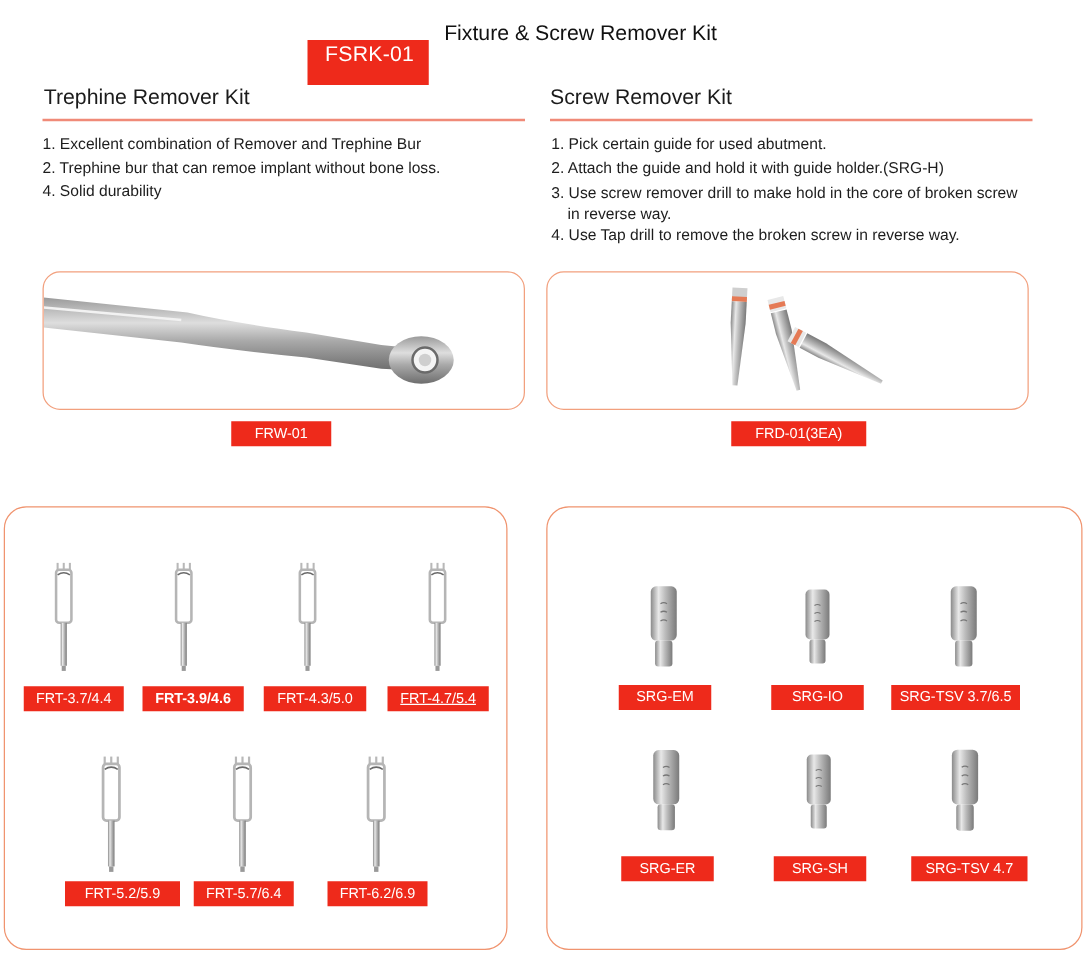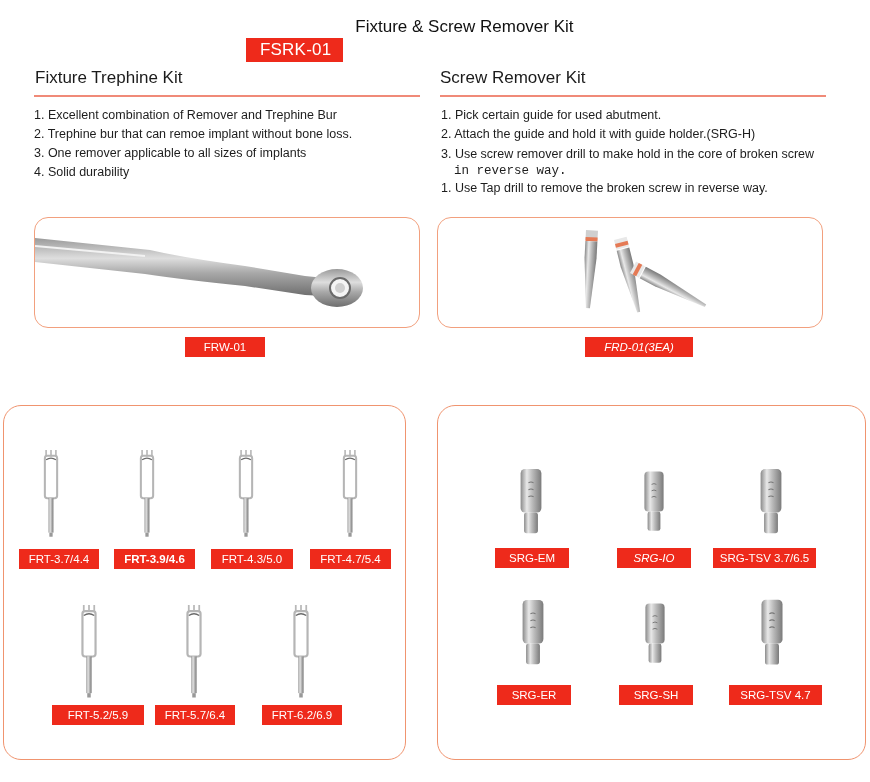--- a/index.html
+++ b/index.html
@@ -1,20 +1,20 @@
 <!DOCTYPE html>
 <html><head>
 <meta charset="utf-8">
 <style>
   * { box-sizing: border-box; margin: 0; padding: 0; }
   html, body { width: 870px; height: 782px; background: #ffffff; overflow: hidden; }
   body { position: relative; font-family: "Liberation Sans", "DejaVu Sans", sans-serif; color: #1a1a1a; }
 
   .title-wrap { position: absolute; left: 246px; top: 14px; height: 26px; display: flex; align-items: center; }
-  .code-badge { background: #ee2a1b; color: #fff; font-size: 17px; height: 24px; line-height: 24px; padding: 0 12px 0 14px; letter-spacing: 0.2px; margin-top: 45px; }
+  .code-badge { background: #ee2a1b; color: #fff; font-size: 17px; height: 36px; line-height: 24px; padding: 0 12px 0 14px; letter-spacing: 0.2px; margin-top: 45px; }
   .title-text { font-size: 17px; color: #111; margin-left: 12px; }
 
   .section-head { position: absolute; top: 68px; font-size: 17px; color: #1b1b1b; }
   .section-rule { position: absolute; top: 95px; height: 2px; background: #f08a78; }
 
   .features { position: absolute; list-style: none; font-size: 12.5px; color: #1d1d1d; }
   .features li { line-height: 19px; }
   .features li .cont { display: block; padding-left: 13px; }
 
   .photo-box { position: absolute; border: 1.5px solid #f2a07e; border-radius: 14px; background: #fff; overflow: hidden; }
@@ -57,39 +57,38 @@
       <rect x="7" y="52" width="16" height="24" rx="3" fill="url(#metalH)"></rect>
     </symbol>
   </defs>
 </svg>
 
 <div class="title-wrap">
   <span class="code-badge">FSRK-01</span>
   <span class="title-text">Fixture &amp; Screw Remover Kit</span>
 </div>
 
-<div class="section-head" style="left:35px;">Fixture Trephine Kit</div>
+<div class="section-head" style="left:35px;">Trephine Remover Kit</div>
 <div class="section-rule" style="left:34px; width:386px;"></div>
 <ul class="features" style="left:34px; top:106px;">
   <li>1. Excellent combination of Remover and Trephine Bur</li>
   <li>2. Trephine bur that can remoe implant without bone loss.</li>
-  <li>3. One remover applicable to all sizes of implants</li>
   <li>4. Solid durability</li>
 </ul>
 
 <div class="section-head" style="left:440px;">Screw Remover Kit</div>
 <div class="section-rule" style="left:440px; width:386px;"></div>
 <ul class="features" style="left:441px; top:106px;">
   <li>1. Pick certain guide for used abutment.</li>
   <li>2. Attach the guide and hold it with guide holder.(SRG-H)</li>
   <li style="line-height:17px;margin-top:2px;">3. Use screw remover drill to make hold in the core of broken screw</li>
-  <li style="line-height:16px;font-family:Liberation Mono, monospace;">
+  <li style="line-height:16px;">
       <span class="cont">in reverse way.</span>
     </li>
-  <li>1. Use Tap drill to remove the broken screw in reverse way.</li>
+  <li>4. Use Tap drill to remove the broken screw in reverse way.</li>
 </ul>
 
 <div class="photo-box" style="left:34px; top:217px; width:386px; height:111px;">
   <svg width="386" height="111" viewBox="0 0 386 111">
     <path d="M0 20 L115 32 Q150 40 210 48 L270 58 L290 60 L290 78 L270 77 L210 68 Q150 62 110 56 L0 44 Z" fill="url(#metalV)"></path>
     <path d="M0 28 L110 38" stroke="#f2f2f2" stroke-width="2"></path>
     <ellipse cx="302" cy="70" rx="26" ry="19" fill="url(#metalV)"></ellipse>
     <circle cx="305" cy="70" r="10" fill="#f4f4f4" stroke="#6a6a6a" stroke-width="2"></circle>
     <circle cx="305" cy="70" r="5" fill="#cfcfcf"></circle>
   </svg>
@@ -108,21 +107,21 @@
       <rect x="0" y="4" width="13" height="4" fill="#e57a55"></rect>
       <path d="M0 11 L13 11 L13 28 L8 76 L5 76 L0 28 Z" fill="url(#metalH)"></path>
     </g>
     <g transform="translate(192,55) rotate(-62)">
       <rect x="0" y="0" width="13" height="10" fill="#e8e8e8"></rect>
       <rect x="0" y="3" width="13" height="4" fill="#e57a55"></rect>
       <path d="M0 11 L13 11 L13 28 L8 82 L5 82 L0 28 Z" fill="url(#metalH)"></path>
     </g>
   </svg>
 </div>
-<div class="red-tag" style="left:585px; top:337px; width:108px;font-style:italic;">FRD-01(3EA)</div>
+<div class="red-tag" style="left:585px; top:337px; width:108px;">FRD-01(3EA)</div>
 
 <div class="big-box" style="left:3px; top:405px; width:403px; height:355px;"></div>
 
 <svg style="position:absolute; left:41px; top:450px;" width="20" height="90">
     <use href="#trephine"></use>
   </svg>
 <div class="red-tag" style="left:19px; top:549px; width:80px;">FRT-3.7/4.4</div>
 
 <svg style="position:absolute; left:137px; top:450px;" width="20" height="90">
     <use href="#trephine"></use>
@@ -130,21 +129,21 @@
 <div class="red-tag" style="left:114px; top:549px; width:81px;font-weight:bold;">FRT-3.9/4.6</div>
 
 <svg style="position:absolute; left:236px; top:450px;" width="20" height="90">
     <use href="#trephine"></use>
   </svg>
 <div class="red-tag" style="left:211px; top:549px; width:82px;">FRT-4.3/5.0</div>
 
 <svg style="position:absolute; left:340px; top:450px;" width="20" height="90">
     <use href="#trephine"></use>
   </svg>
-<div class="red-tag" style="left:310px; top:549px; width:81px;">FRT-4.7/5.4</div>
+<div class="red-tag" style="left:310px; top:549px; width:81px;text-decoration:underline;">FRT-4.7/5.4</div>
 
 <svg style="position:absolute; left:78px; top:605px;" width="22" height="96">
     <use href="#trephine"></use>
   </svg>
 <div class="red-tag" style="left:52px; top:705px; width:92px;">FRT-5.2/5.9</div>
 
 <svg style="position:absolute; left:183px; top:605px;" width="22" height="96">
     <use href="#trephine"></use>
   </svg>
 <div class="red-tag" style="left:155px; top:705px; width:80px;">FRT-5.7/6.4</div>
@@ -157,21 +156,21 @@
 <div class="big-box" style="left:437px; top:405px; width:429px; height:355px;"></div>
 
 <svg style="position:absolute; left:518px; top:467px;" width="26" height="70">
     <use href="#guide"></use>
   </svg>
 <div class="red-tag" style="left:495px; top:548px; width:74px;">SRG-EM</div>
 
 <svg style="position:absolute; left:642px; top:467px;" width="24" height="70">
     <use href="#guide"></use>
   </svg>
-<div class="red-tag" style="left:617px; top:548px; width:74px;font-style:italic;">SRG-IO</div>
+<div class="red-tag" style="left:617px; top:548px; width:74px;">SRG-IO</div>
 
 <svg style="position:absolute; left:758px; top:467px;" width="26" height="70">
     <use href="#guide"></use>
   </svg>
 <div class="red-tag" style="left:713px; top:548px; width:103px;">SRG-TSV 3.7/6.5</div>
 
 <svg style="position:absolute; left:520px; top:598px;" width="26" height="70">
     <use href="#guide"></use>
   </svg>
 <div class="red-tag" style="left:497px; top:685px; width:74px;">SRG-ER</div>

